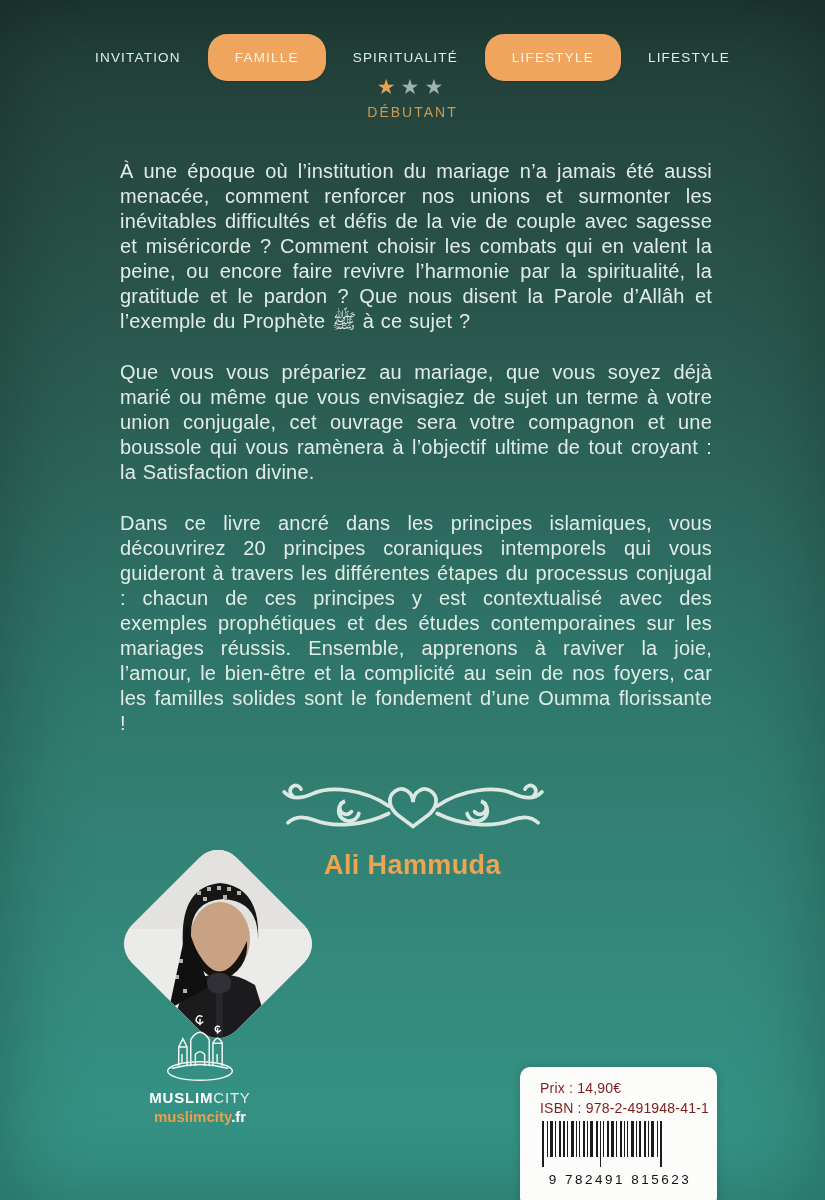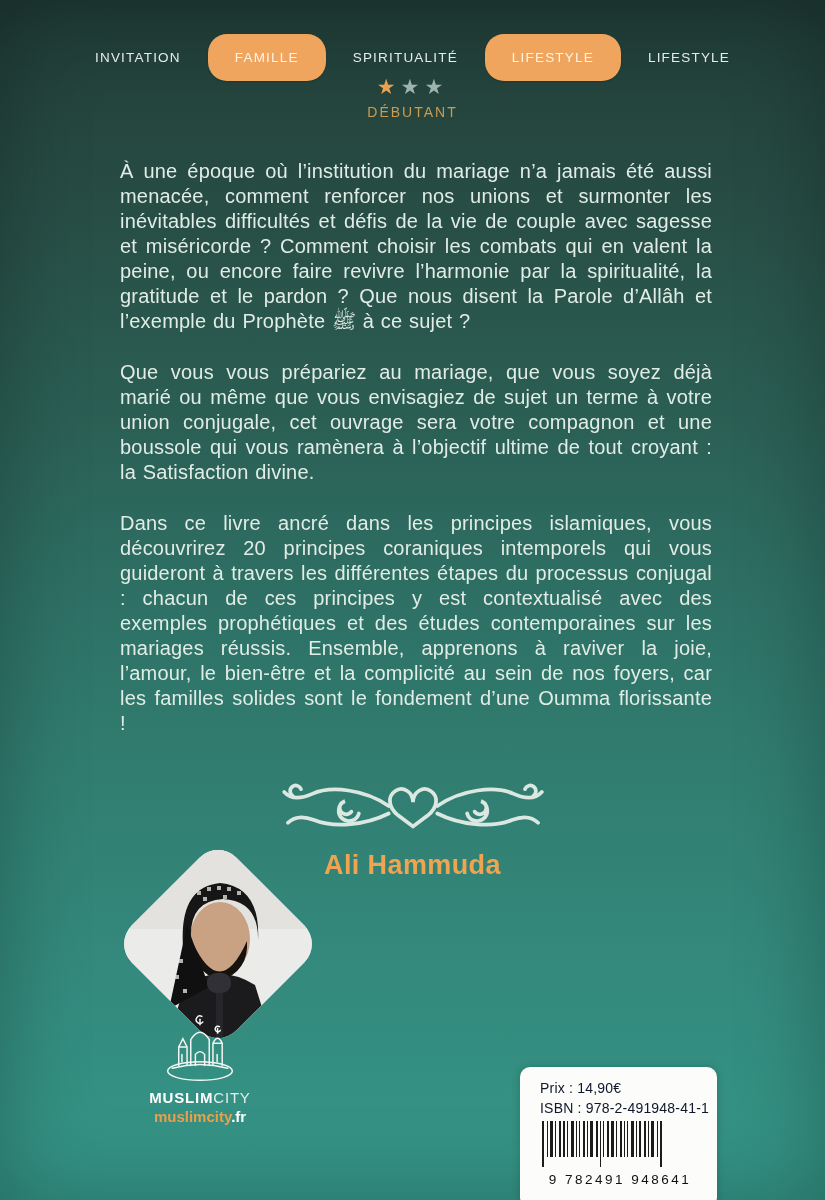--- a/index.html
+++ b/index.html
@@ -29,21 +29,21 @@
   .author-name{position:absolute;left:204px;top:4px;font-size:27px;font-weight:bold;color:#efa452;letter-spacing:.4px;}
   .author-bio{position:absolute;left:210px;top:44px;width:382px;font-size:19px;line-height:25px;text-align:justify;color:#e2ece6;}
   
   .publisher{position:absolute;left:115px;top:1010px;width:170px;text-align:center;line-height:1.25;}
   .brand{font-size:15px;color:#ffffff;letter-spacing:.8px;}
   .brand b{font-weight:bold;} .brand span{opacity:.85;}
   .website{font-size:15px;font-weight:bold;color:#e9a04b;}
   .website .tld{color:#fff;margin-top:48px;}
   
   .sticker{position:absolute;left:520px;top:1067px;width:197px;height:140px;background:#fcfcfa;border-radius:10px;box-shadow:0 0 8px rgba(0,0,0,.18);box-sizing:border-box;padding:13px 0 0 20px;}
-  .sticker .line{font-size:14px;color:#0f172a;margin-bottom:4px;letter-spacing:.2px;}
+  .sticker .line{font-size:14px;color:#7f1d1d;margin-bottom:4px;letter-spacing:.2px;}
   .barcode-wrap{position:relative;margin-top:5px;width:160px;}
   .barcode-digits{position:relative;margin-top:-1px;font-size:13.5px;color:#111;letter-spacing:2.5px;text-align:center;width:160px;}
 </style>
 </head>
 <body>
 
 <div class="cover">
 
   <div class="nav">
     <span class="cat">INVITATION</span>
@@ -164,17 +164,17 @@
           <rect x="87" y="0" width="1" height="36" fill="#1c1c1c"></rect>
           <rect x="91" y="0" width="3" height="36" fill="#1c1c1c"></rect>
           <rect x="96" y="0" width="1" height="36" fill="#1c1c1c"></rect>
           <rect x="99" y="0" width="2" height="36" fill="#1c1c1c"></rect>
           <rect x="104" y="0" width="2" height="36" fill="#1c1c1c"></rect>
           <rect x="108" y="0" width="1" height="36" fill="#1c1c1c"></rect>
           <rect x="111" y="0" width="3" height="36" fill="#1c1c1c"></rect>
           <rect x="117" y="0" width="1" height="36" fill="#1c1c1c"></rect>
           <rect x="120" y="0" width="2" height="46" fill="#1c1c1c"></rect>
         </svg>
-      <div class="barcode-digits">9 782491 948641</div>
+      <div class="barcode-digits">9 782491 815623</div>
     </div>
   </div>
 
 </div>
 
 </body></html>

